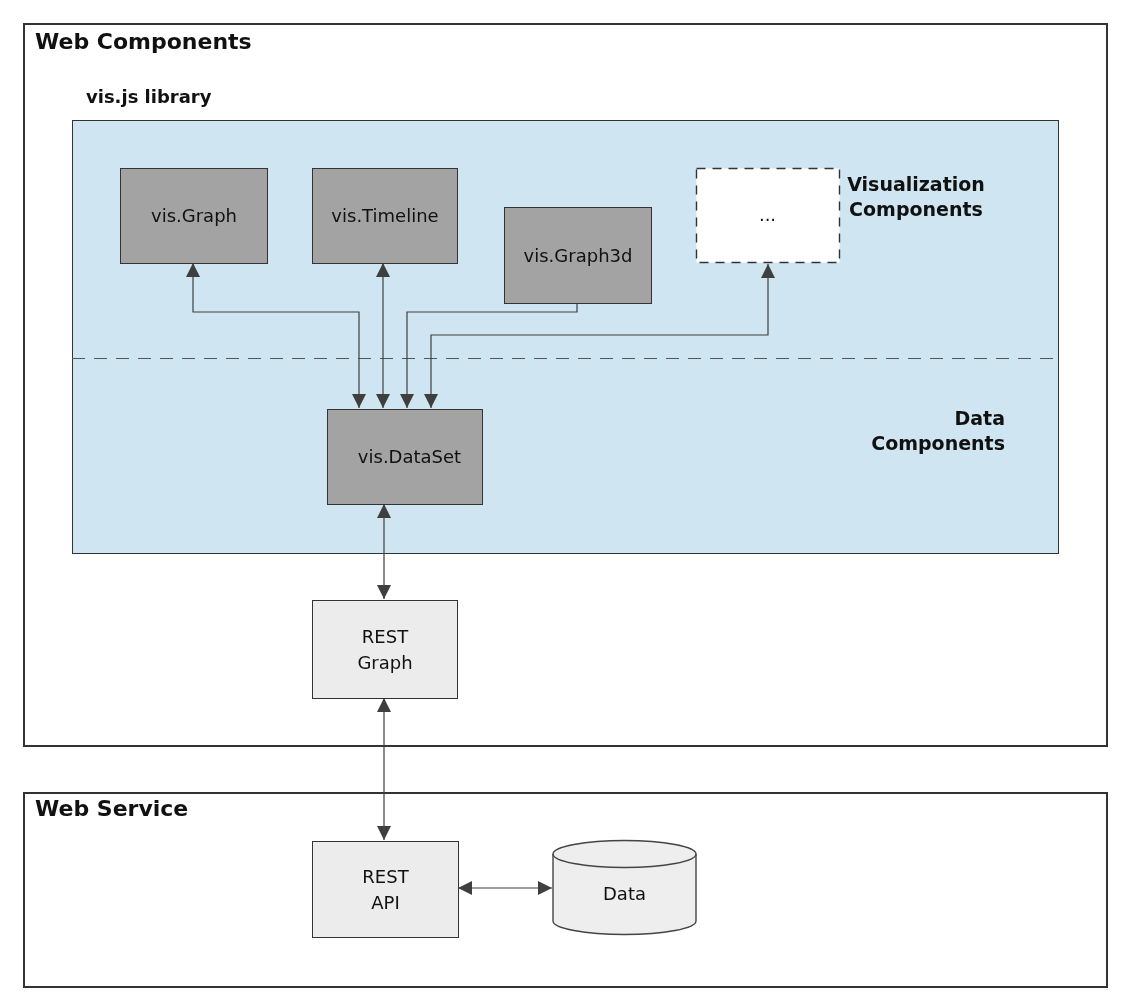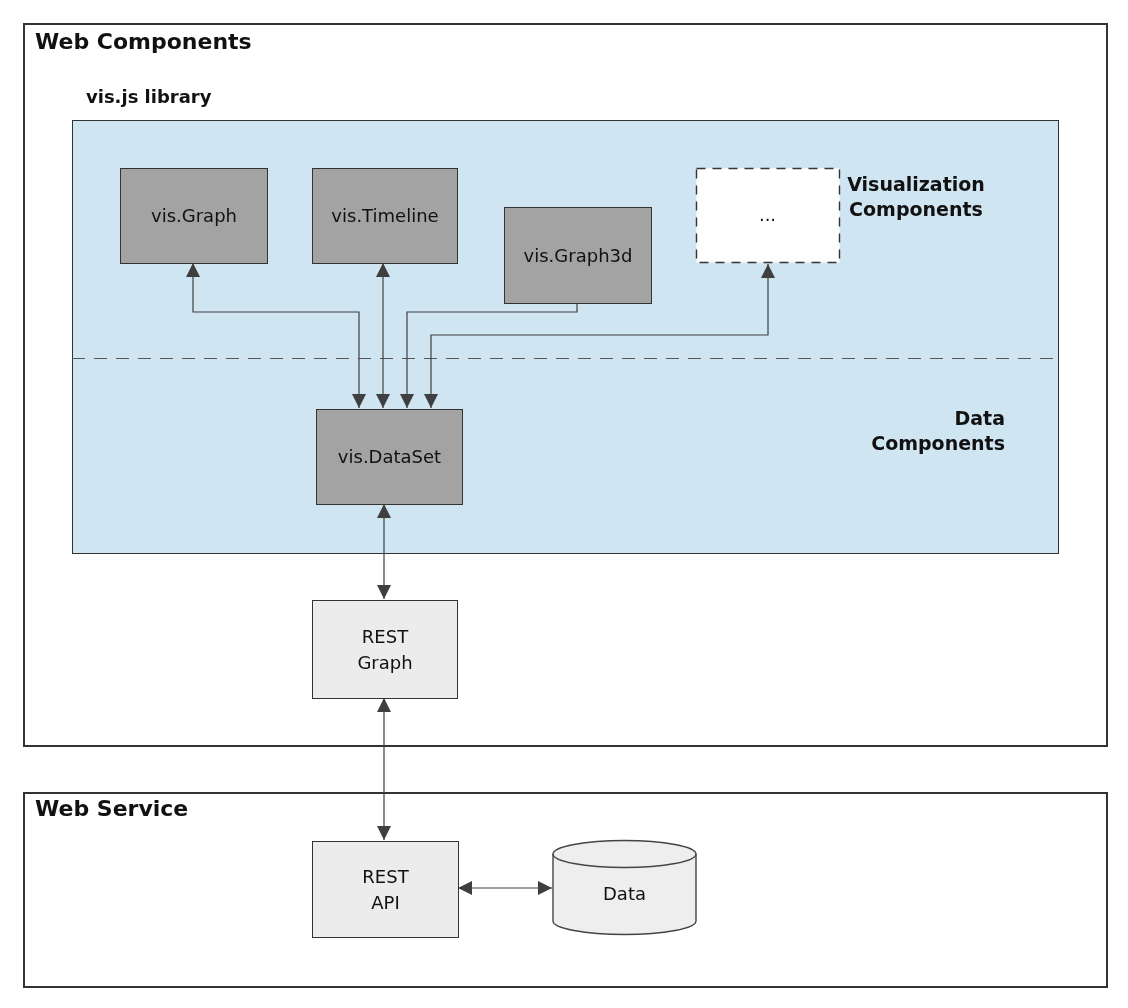--- a/index.html
+++ b/index.html
@@ -34,21 +34,21 @@
 
   
   .node { position:absolute; background:#a3a3a3; border:1px solid #333333;
           display:flex; align-items:center; justify-content:center;
           font-size:18px; text-align:center; line-height:26px; }
   #n-graph     { left:120px; top:168px; width:146px; height:94px; }
   #n-timeline  { left:312px; top:168px; width:144px; height:94px; }
   #n-graph3d   { left:504px; top:172px; width:146px; height:95px;margin-top:35px; }
   #n-more      { left:696px; top:168px; width:143px; height:94px;
                  background:transparent; border:none; }
-  #n-dataset   { left:316px; top:409px; width:145px; height:94px; }
+  #n-dataset   { left:327px; top:409px; width:145px; height:94px;padding-left:9px; }
   #n-restclient{ left:312px; top:600px; width:144px; height:97px; background:#ececec; }
   #n-restapi   { left:312px; top:841px; width:145px; height:95px; background:#ececec; }
   #n-datastore { left:553px; top:862px; width:143px; height:64px;
                  background:transparent; border:none; }
 
   
   .section-label { position:absolute; font-size:19px; font-weight:bold; line-height:25px; }
   #l-visualization { left:806px; top:172px; width:220px; text-align:center; }
   #l-datamanip     { left:775px; top:406px; width:230px; text-align:right; }
 </style>

